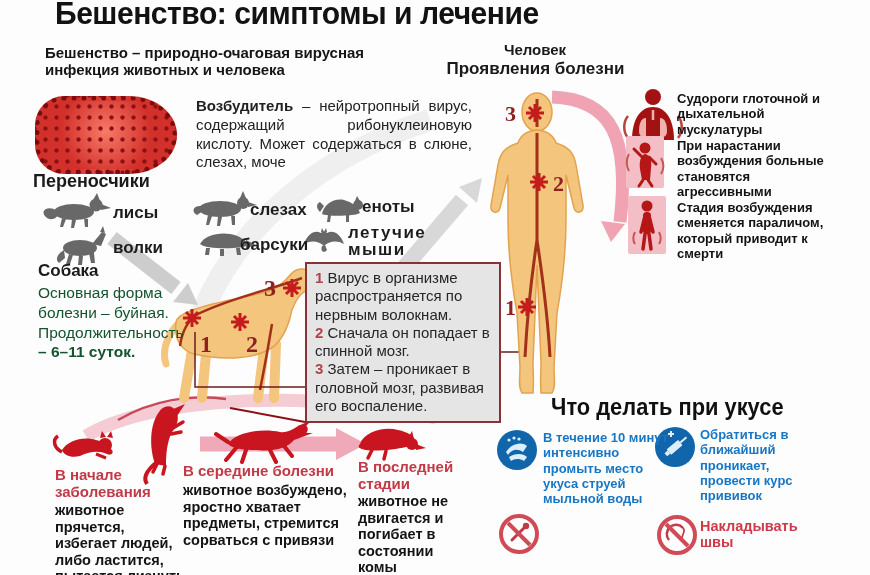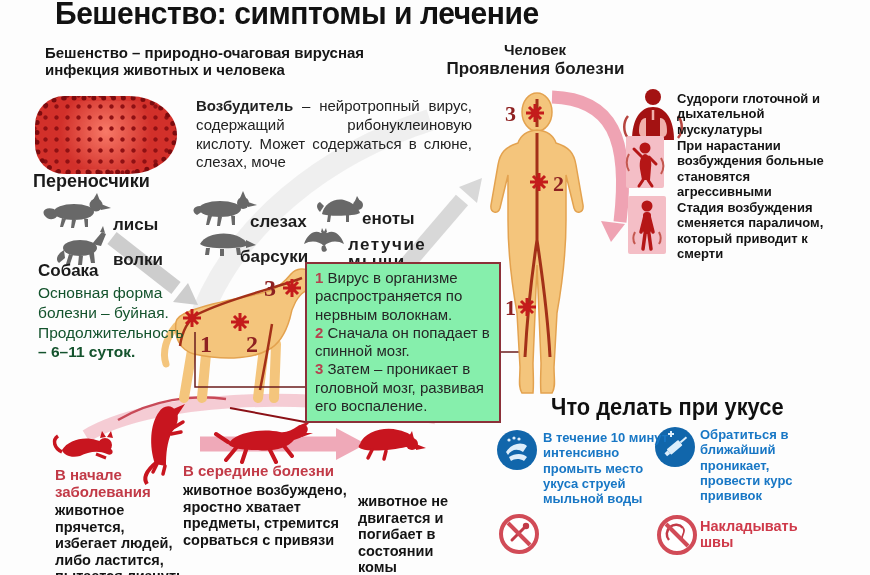--- a/index.html
+++ b/index.html
@@ -13,24 +13,24 @@
   .human-sub{left:443px;top:59px;width:185px;text-align:center;font-size:17px;font-weight:bold;}
   .pathogen{left:196px;top:97px;width:276px;font-size:15px;line-height:1.25;text-align:justify;color:#222;}
   .virus{left:35px;top:96px;width:142px;height:78px;box-sizing:border-box;
          background-color:#d2302a;
          background-image:radial-gradient(#8f1013 1.7px, rgba(0,0,0,0) 2.6px),
                           radial-gradient(circle at 50% 45%, rgba(255,135,115,.85) 0%, rgba(255,135,115,0) 60%);
          background-size:11px 11px,100% 100%;
          border:5px dotted #7c0b0e;
          border-radius:42px 68px 68px 42px / 42px 56px 56px 42px;}
   .carriers-h{left:33px;top:171px;font-size:18px;font-weight:bold;}
-  .animal-label{font-size:17px;font-weight:bold;color:#1d1d1d;margin-top:12px;}
+  .animal-label{font-size:17px;font-weight:bold;color:#1d1d1d;}
   .sobaka{left:38px;top:261px;font-size:17px;font-weight:bold;}
   .dog-para{left:38px;top:283px;width:132px;font-size:15.5px;line-height:1.28;color:#14532d;}
-  .ibox{left:305px;top:262px;width:196px;background:#86efac;border:2px solid #8c3038;
+  .ibox{left:305px;top:262px;width:196px;background:#e5e5e5;border:2px solid #8c3038;
         padding:5px 8px 6px 8px;box-sizing:border-box;font-size:15px;line-height:1.22;color:#262626;}
   .ibox p{margin:0;}
   .ibox .n{color:#b5424e;font-weight:bold;}
   .sym{width:152px;font-size:13px;font-weight:bold;line-height:1.18;color:#131313;}
   .bite-h{left:540px;top:394px;width:268px;text-align:center;font-size:23px;font-weight:bold;
           transform:scaleX(.95);transform-origin:left top;color:#101010;white-space:nowrap;}
   .blue-t{font-size:13px;font-weight:bold;color:#1877c5;line-height:1.18;}
   .red-t{font-size:14.5px;font-weight:bold;color:#cf3a4a;line-height:1.12;}
   .stage-h{font-size:15px;font-weight:bold;color:#c23a47;line-height:1.12;}
   .stage-b{font-size:14.5px;font-weight:bold;color:#141414;line-height:1.14;}
@@ -294,15 +294,16 @@
   <div class="abs bite-h">Что делать при укусе</div>
 
   <div class="abs blue-t" style="left:543px;top:430px;width:126px">В течение 10 минут интенсивно промыть место укуса струей мыльной воды</div>
   <div class="abs blue-t" style="left:700px;top:427px;width:122px">Обратиться в ближайший проникает, провести курс прививок</div>
   <div class="abs red-t" style="left:700px;top:518px;width:112px">Накладывать швы</div>
 
   <div class="abs stage-h" style="left:55px;top:467px;width:115px">В начале заболевания</div>
   <div class="abs stage-b" style="left:55px;top:502px;width:135px">животное прячется, избегает людей, либо ластится, пытается лизнуть</div>
   <div class="abs stage-h" style="left:183px;top:463px;width:178px">В середине болезни</div>
   <div class="abs stage-b" style="left:183px;top:482px;width:172px">животное возбуждено, яростно хватает предметы, стремится сорваться с привязи</div>
+  <div class="abs stage-h" style="left:358px;top:459px;width:115px">В последней стадии</div>
   <div class="abs stage-b" style="left:358px;top:493px;width:112px">животное не двигается и погибает в состоянии комы</div>
 
 </div>
 
 </body></html>

